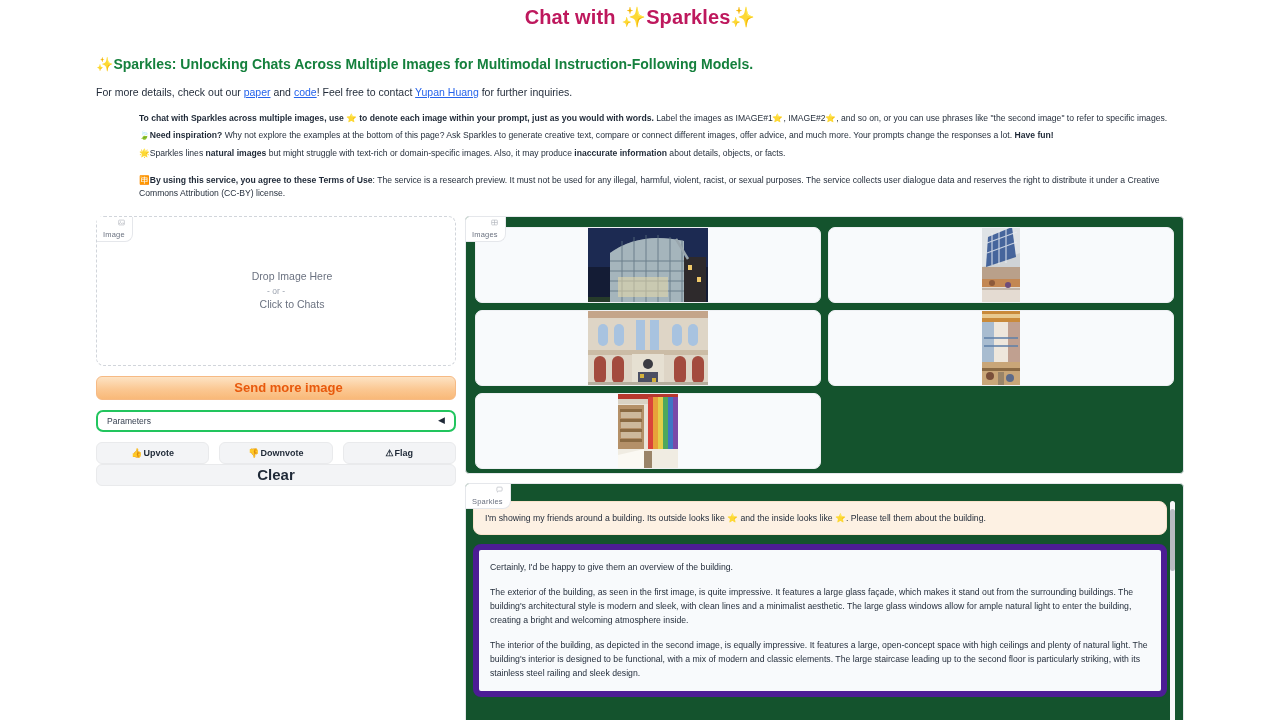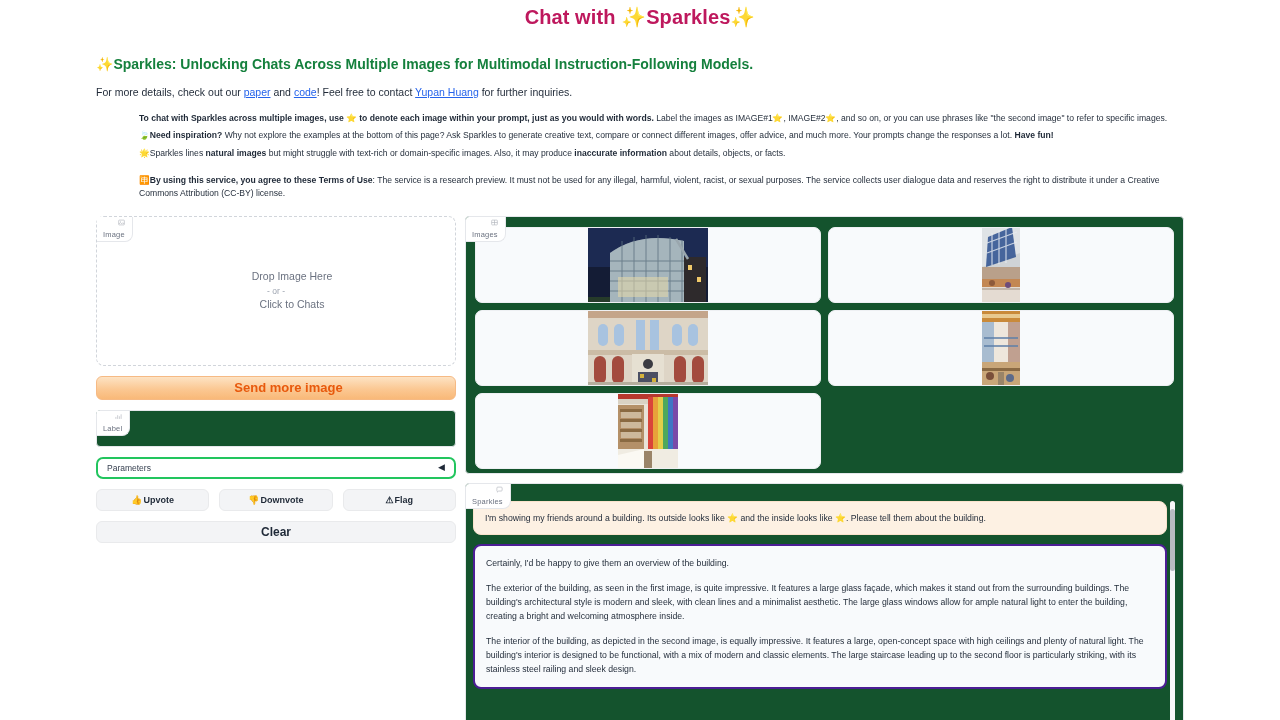--- a/index.html
+++ b/index.html
@@ -159,30 +159,29 @@
     display: flex;
     align-items: center;
     justify-content: center;
     gap: 1px;
     font-size: 9px;
     font-weight: 700;
     color: #1f2937;
     cursor: pointer;
   }
   .btn-clear {
-    margin-top: 10px;
     width: 100%;
     height: 22px;
     background: #f3f4f6;
     border: 1px solid #e9eaec;
     border-radius: 6px;
     display: flex;
     align-items: center;
     justify-content: center;
-    font-size: 12px;
+    font-size: 15px;
     font-weight: 700;
     color: #1f2937;
     cursor: pointer;
   }
 
   
   .gallery {
     padding: 8px 9px 9px 9px;
     height: 258px;
     overflow: hidden;
@@ -228,21 +227,21 @@
     font-size: 8.7px;
     line-height: 1.62;
     color: #1f2937;
   }
   .bubble-user {
     background: #fdf1e3;
     border: 1px solid #fae3cc;
   }
   .bubble-bot {
     background: #f8fafc;
-    border: 2px solid #4c1d95;
+    border: 6px solid #4c1d95;
     margin-top: 9px;
     padding: 10px 11px 11px 11px;
   }
   .bubble-bot p { margin: 0 0 11px 0; }
   .bubble-bot p:last-child { margin-bottom: 0; }
 
   .scrollbar-track {
     position: absolute;
     top: 0; right: 1px;
     width: 5px; height: 100%;
@@ -305,28 +304,20 @@
         </svg>
         <span>Image</span>
       </div>
       <div class="dz-text">Drop Image Here</div>
       <div class="dz-or">- or -</div>
       <div class="dz-text">Click to Chats</div>
     </div>
 
     <div class="btn-primary">Send more image</div>
 
-    <div class="block labelbox">
-      <div class="block-label">
-        <svg width="7" height="7" viewBox="0 0 16 16" fill="none" stroke="#6b7280" stroke-width="1.4">
-          <path d="M2 13.5V9M6 13.5V5M10 13.5V7.5M14 13.5V3"></path>
-        </svg>
-        <span>Label</span>
-      </div>
-    </div>
 
     <div class="accordion">
       <span class="accordion-title">Parameters</span>
       <span class="accordion-arrow">◀</span>
     </div>
 
     <div class="btn-row">
       <div class="btn-sec">
         <span>👍</span>
         <span>Upvote</span>

